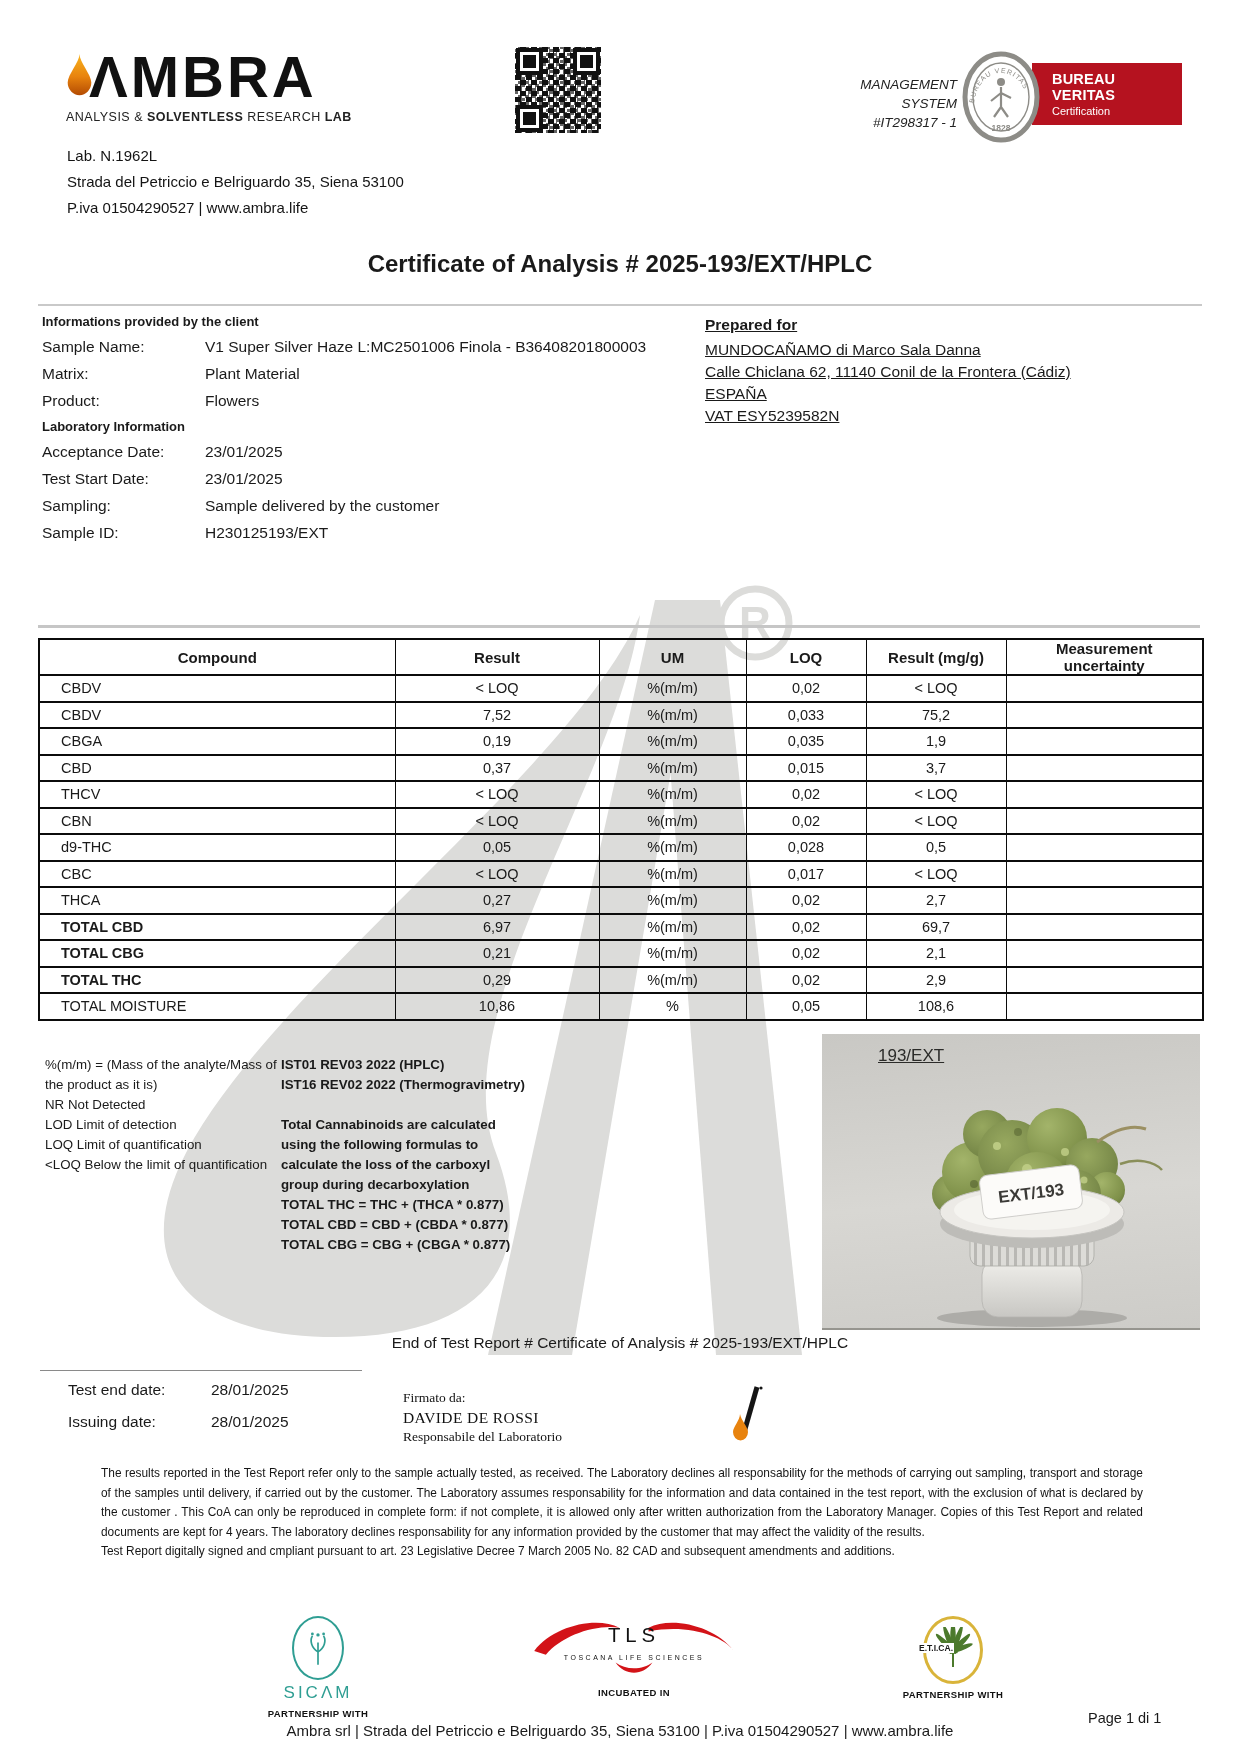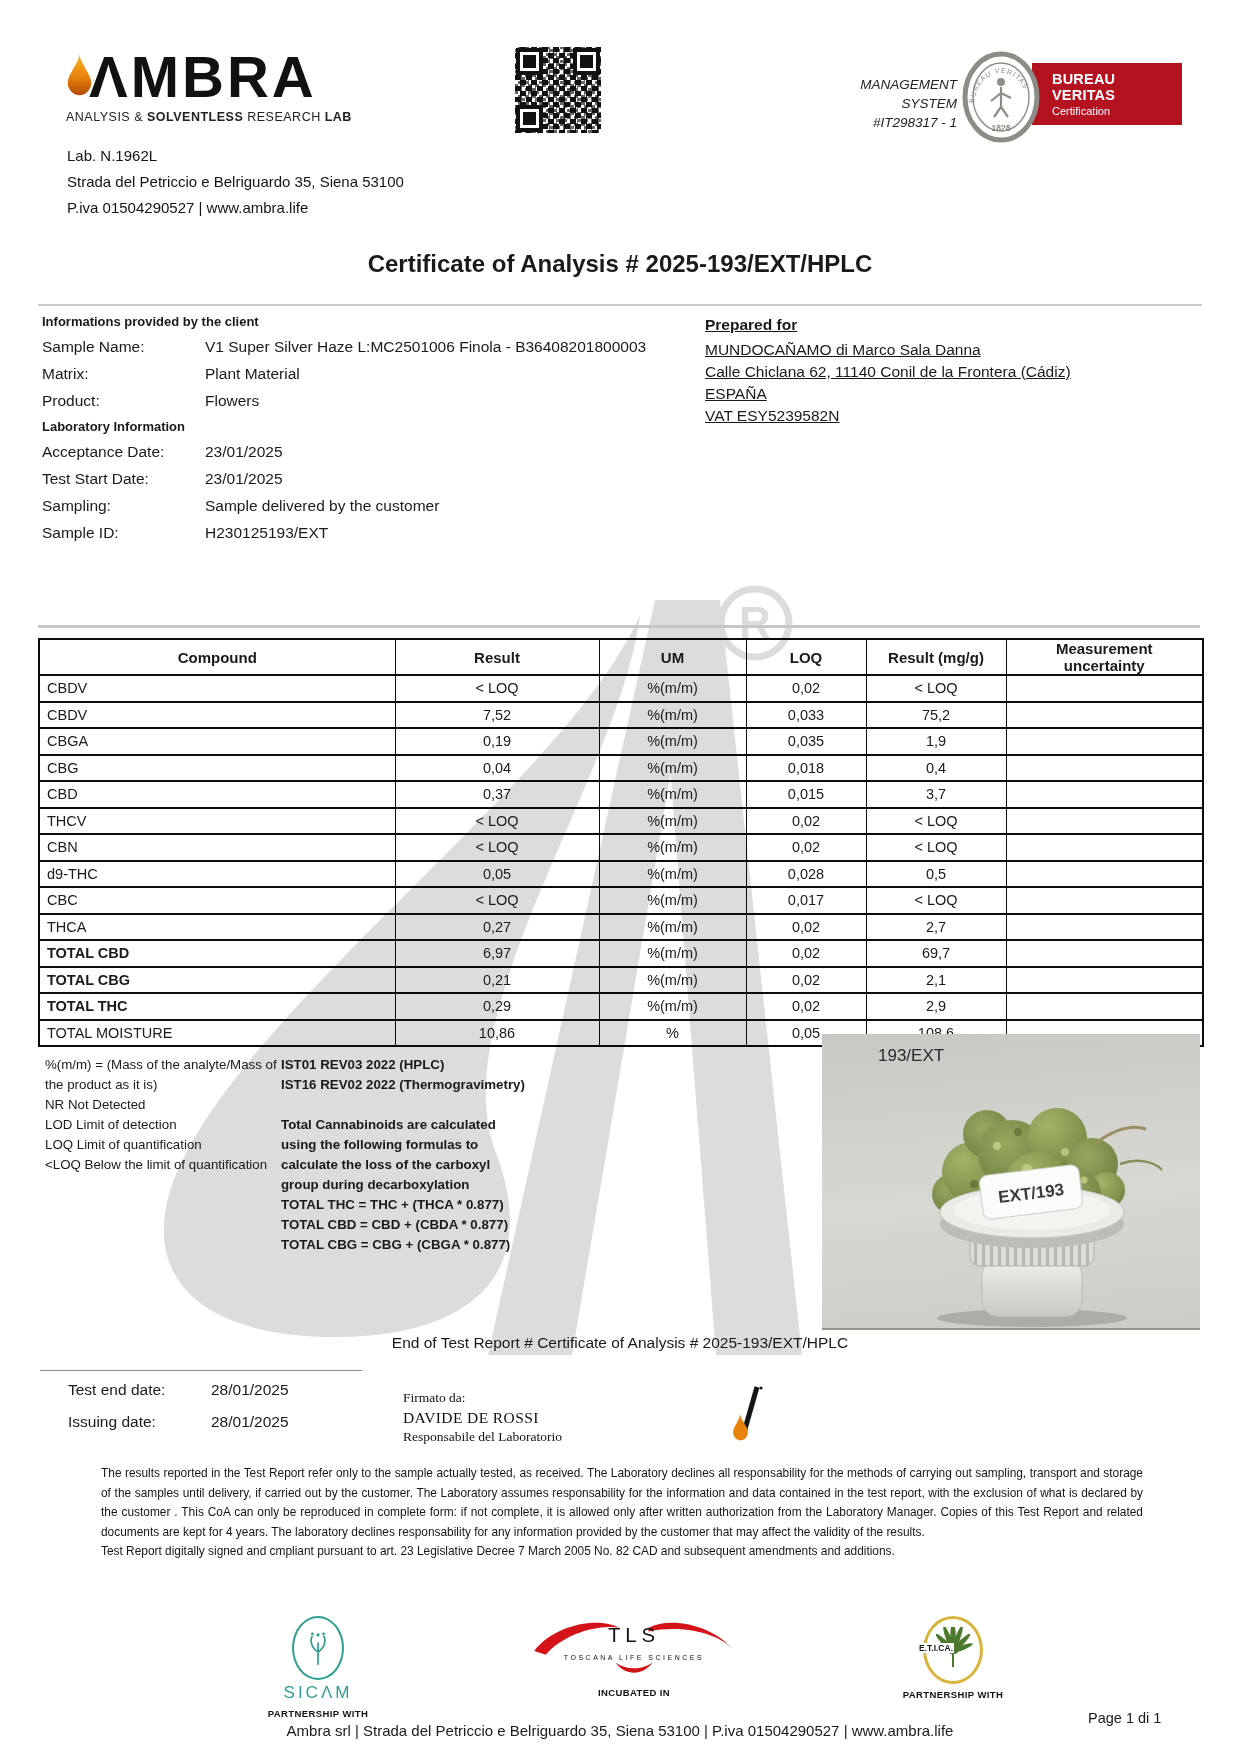--- a/index.html
+++ b/index.html
@@ -50,33 +50,33 @@
   .info-label{width:163px;flex:none;}
   .prepared-block{position:absolute;left:705px;top:314px;width:490px;font-size:15.5px;line-height:22px;z-index:2;text-decoration:underline;}
   .prepared-title{font-weight:700;font-size:15.5px;margin-bottom:3px;}
 
   
   .results{position:absolute;left:38px;top:638px;width:1164px;border-collapse:collapse;
            table-layout:fixed;z-index:2;background:transparent;border:2.5px solid #0b0b0b;}
   .results th,.results td{border:1.6px solid #0b0b0b;border-top-width:2px;border-bottom-width:2px;}
   .results th{font-size:15px;font-weight:700;height:29px;text-align:center;padding:0 20px;}
   .results td{font-size:14.5px;height:24.5px;text-align:center;padding:0 4px;}
-  .results td.cell-compound{text-align:left;padding-left:7px;}
+  .results td.cell-compound{text-align:left;padding-left:21px;}
   .results tr.bold-row td.cell-compound{font-weight:700;}
 
   
   .notes-left{position:absolute;left:45px;top:1055px;width:252px;font-size:13.3px;line-height:20px;z-index:2;}
   .notes-methods{position:absolute;left:281px;top:1055px;width:250px;font-size:13.3px;font-weight:700;line-height:20px;z-index:2;}
   .method-line,.note-line{min-height:20px;}
 
   
   .photo{position:absolute;left:822px;top:1034px;width:378px;height:294px;z-index:3;
          background:linear-gradient(175deg,#c9c8c4,#d8d7d3 55%,#cdccc8);
          overflow:hidden;border-bottom:2px solid #96958f;}
-  .photo-caption{position:absolute;left:56px;top:12px;font-size:17px;color:#2b2b29;}
+  .photo-caption{position:absolute;left:56px;top:12px;font-size:17px;color:#2b2b29;text-decoration:underline;}
   .jar-svg{position:absolute;left:0;top:0;}
 
   
   .end-line{position:absolute;left:0;right:0;top:1334px;text-align:center;font-size:15.5px;z-index:3;}
   .rule-dates{position:absolute;left:40px;top:1370px;width:322px;height:1px;background:#8a8a8a;z-index:2;}
   .closing-rows{position:absolute;left:68px;top:1381px;font-size:15.5px;z-index:2;}
   .date-row{display:flex;margin-bottom:14px;}
   .date-label{width:143px;flex:none;}
   .signature{position:absolute;left:403px;top:1390px;z-index:2;color:#111;
              font-family:"Liberation Serif","DejaVu Serif",serif;}
@@ -260,28 +260,20 @@
           <td class="cell-num">0,033</td>
           <td class="cell-num">75,2</td>
           <td class="cell-num"></td>
         </tr>
         <tr>
           <td class="cell-compound">CBGA</td>
           <td class="cell-num">0,19</td>
           <td class="cell-num">%(m/m)</td>
           <td class="cell-num">0,035</td>
           <td class="cell-num">1,9</td>
-          <td class="cell-num"></td>
-        </tr>
-        <tr>
-          <td class="cell-compound">CBG</td>
-          <td class="cell-num">0,04</td>
-          <td class="cell-num">%(m/m)</td>
-          <td class="cell-num">0,018</td>
-          <td class="cell-num">0,4</td>
           <td class="cell-num"></td>
         </tr>
         <tr>
           <td class="cell-compound">CBD</td>
           <td class="cell-num">0,37</td>
           <td class="cell-num">%(m/m)</td>
           <td class="cell-num">0,015</td>
           <td class="cell-num">3,7</td>
           <td class="cell-num"></td>
         </tr>

